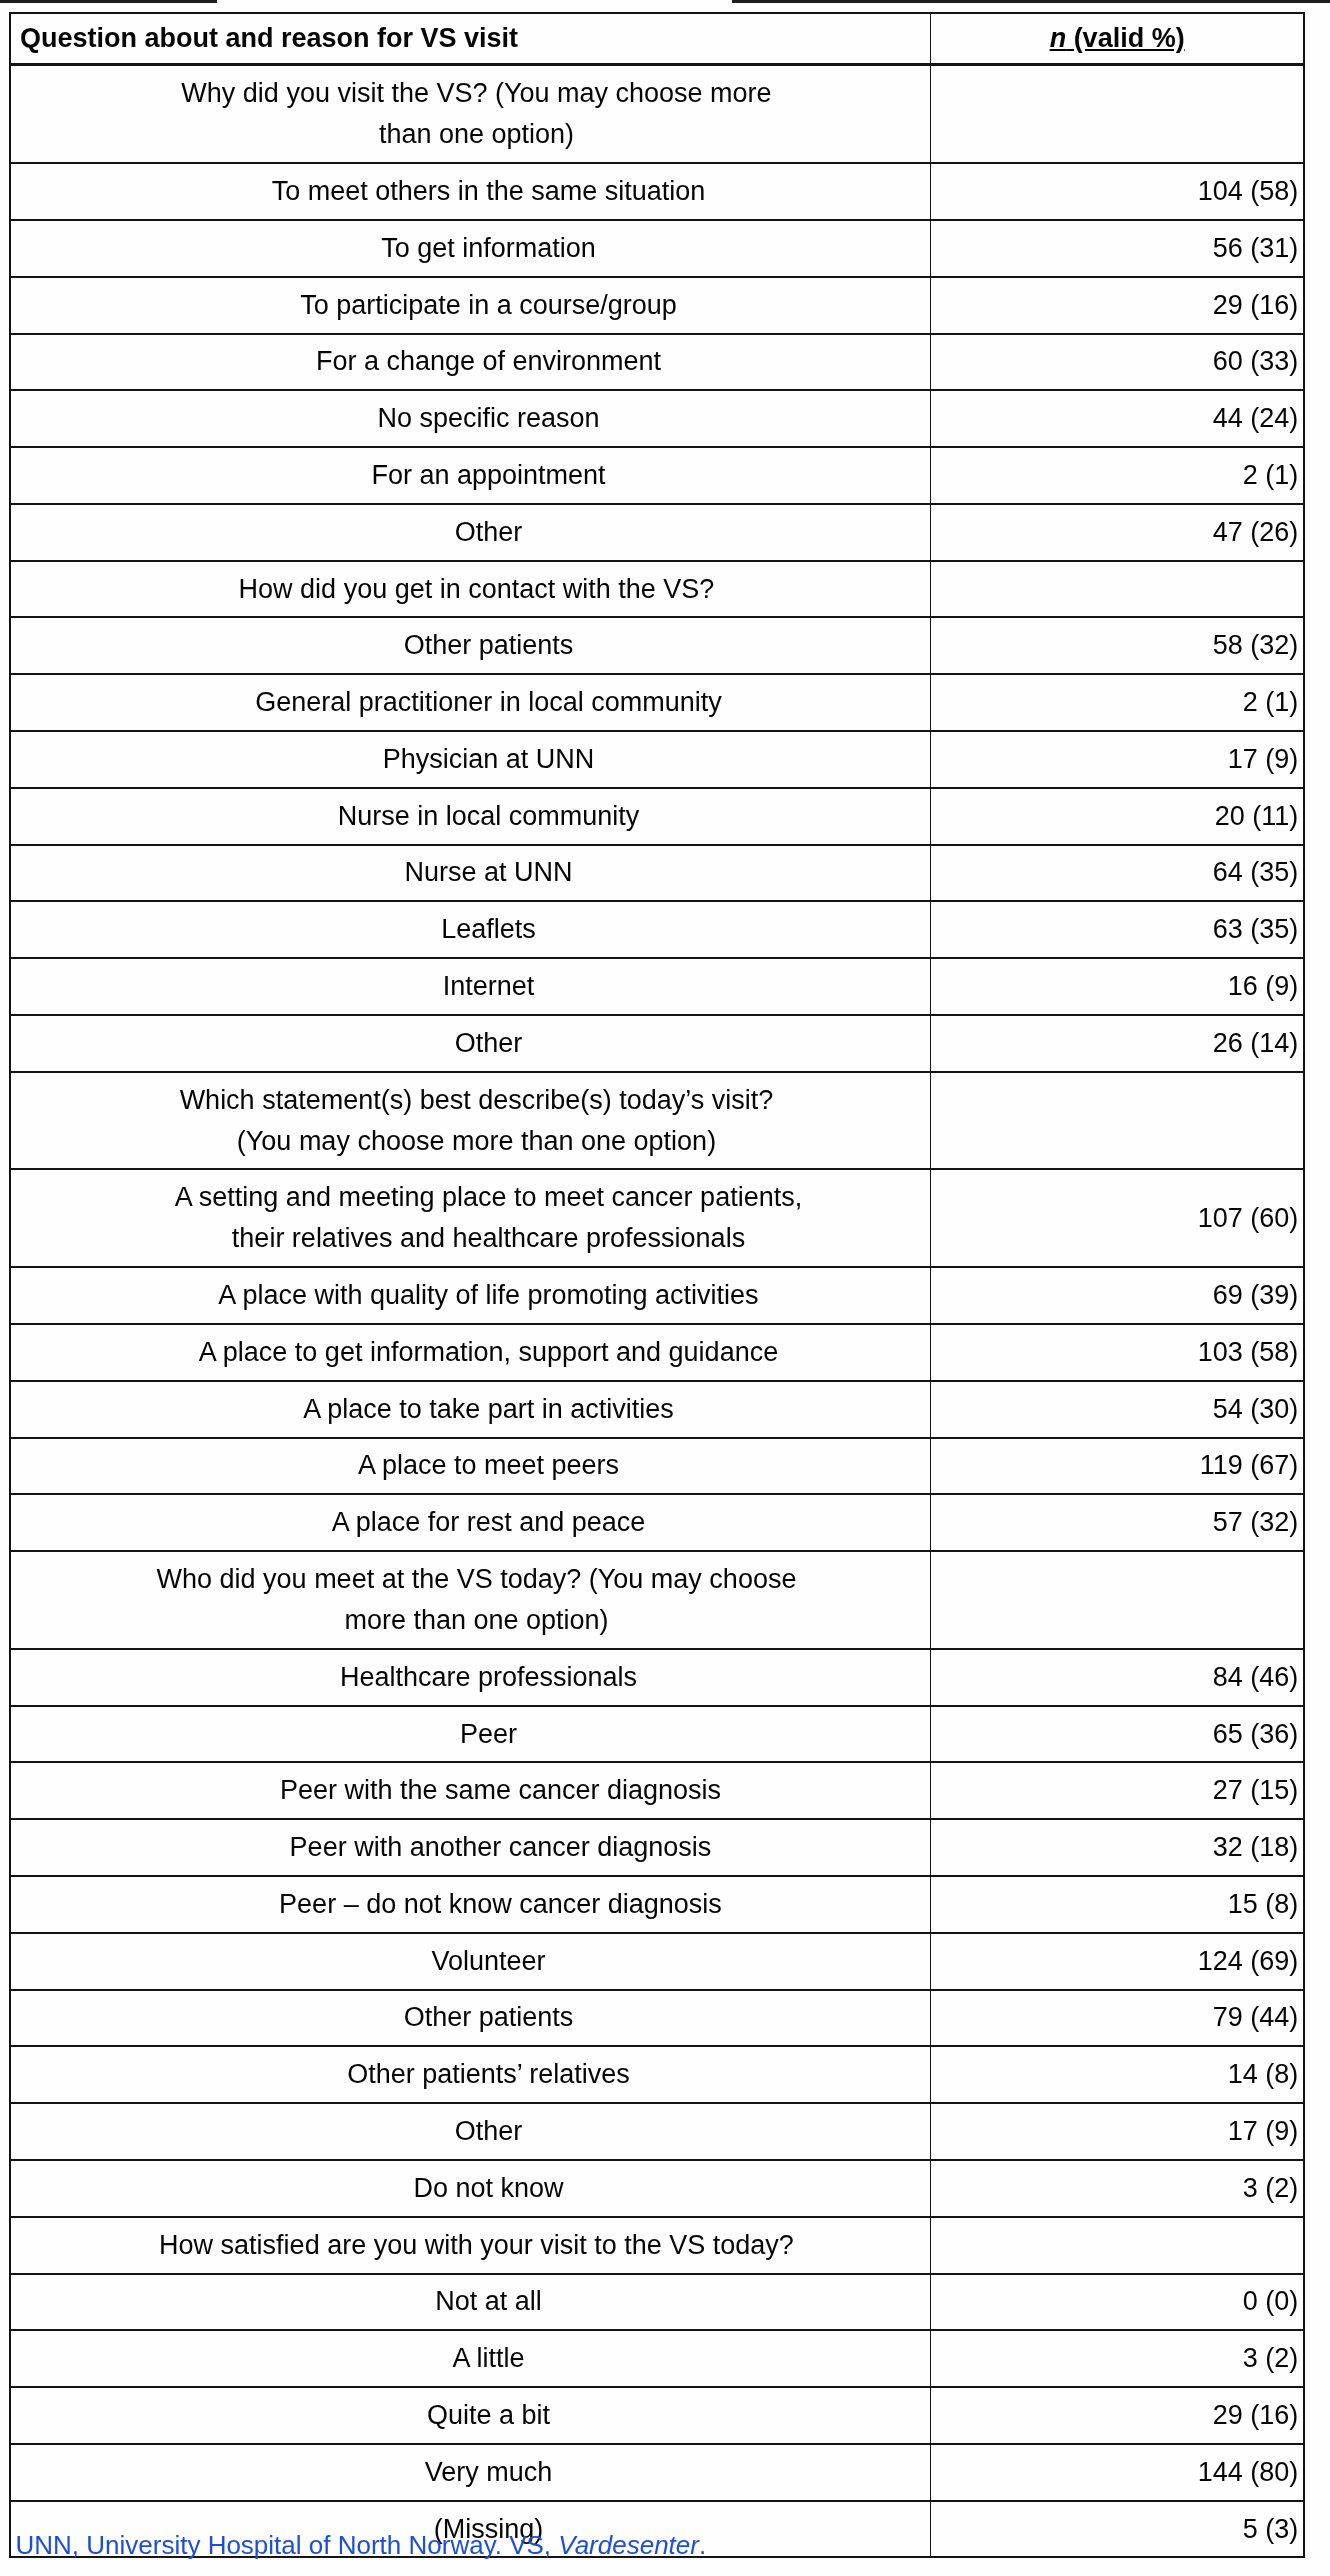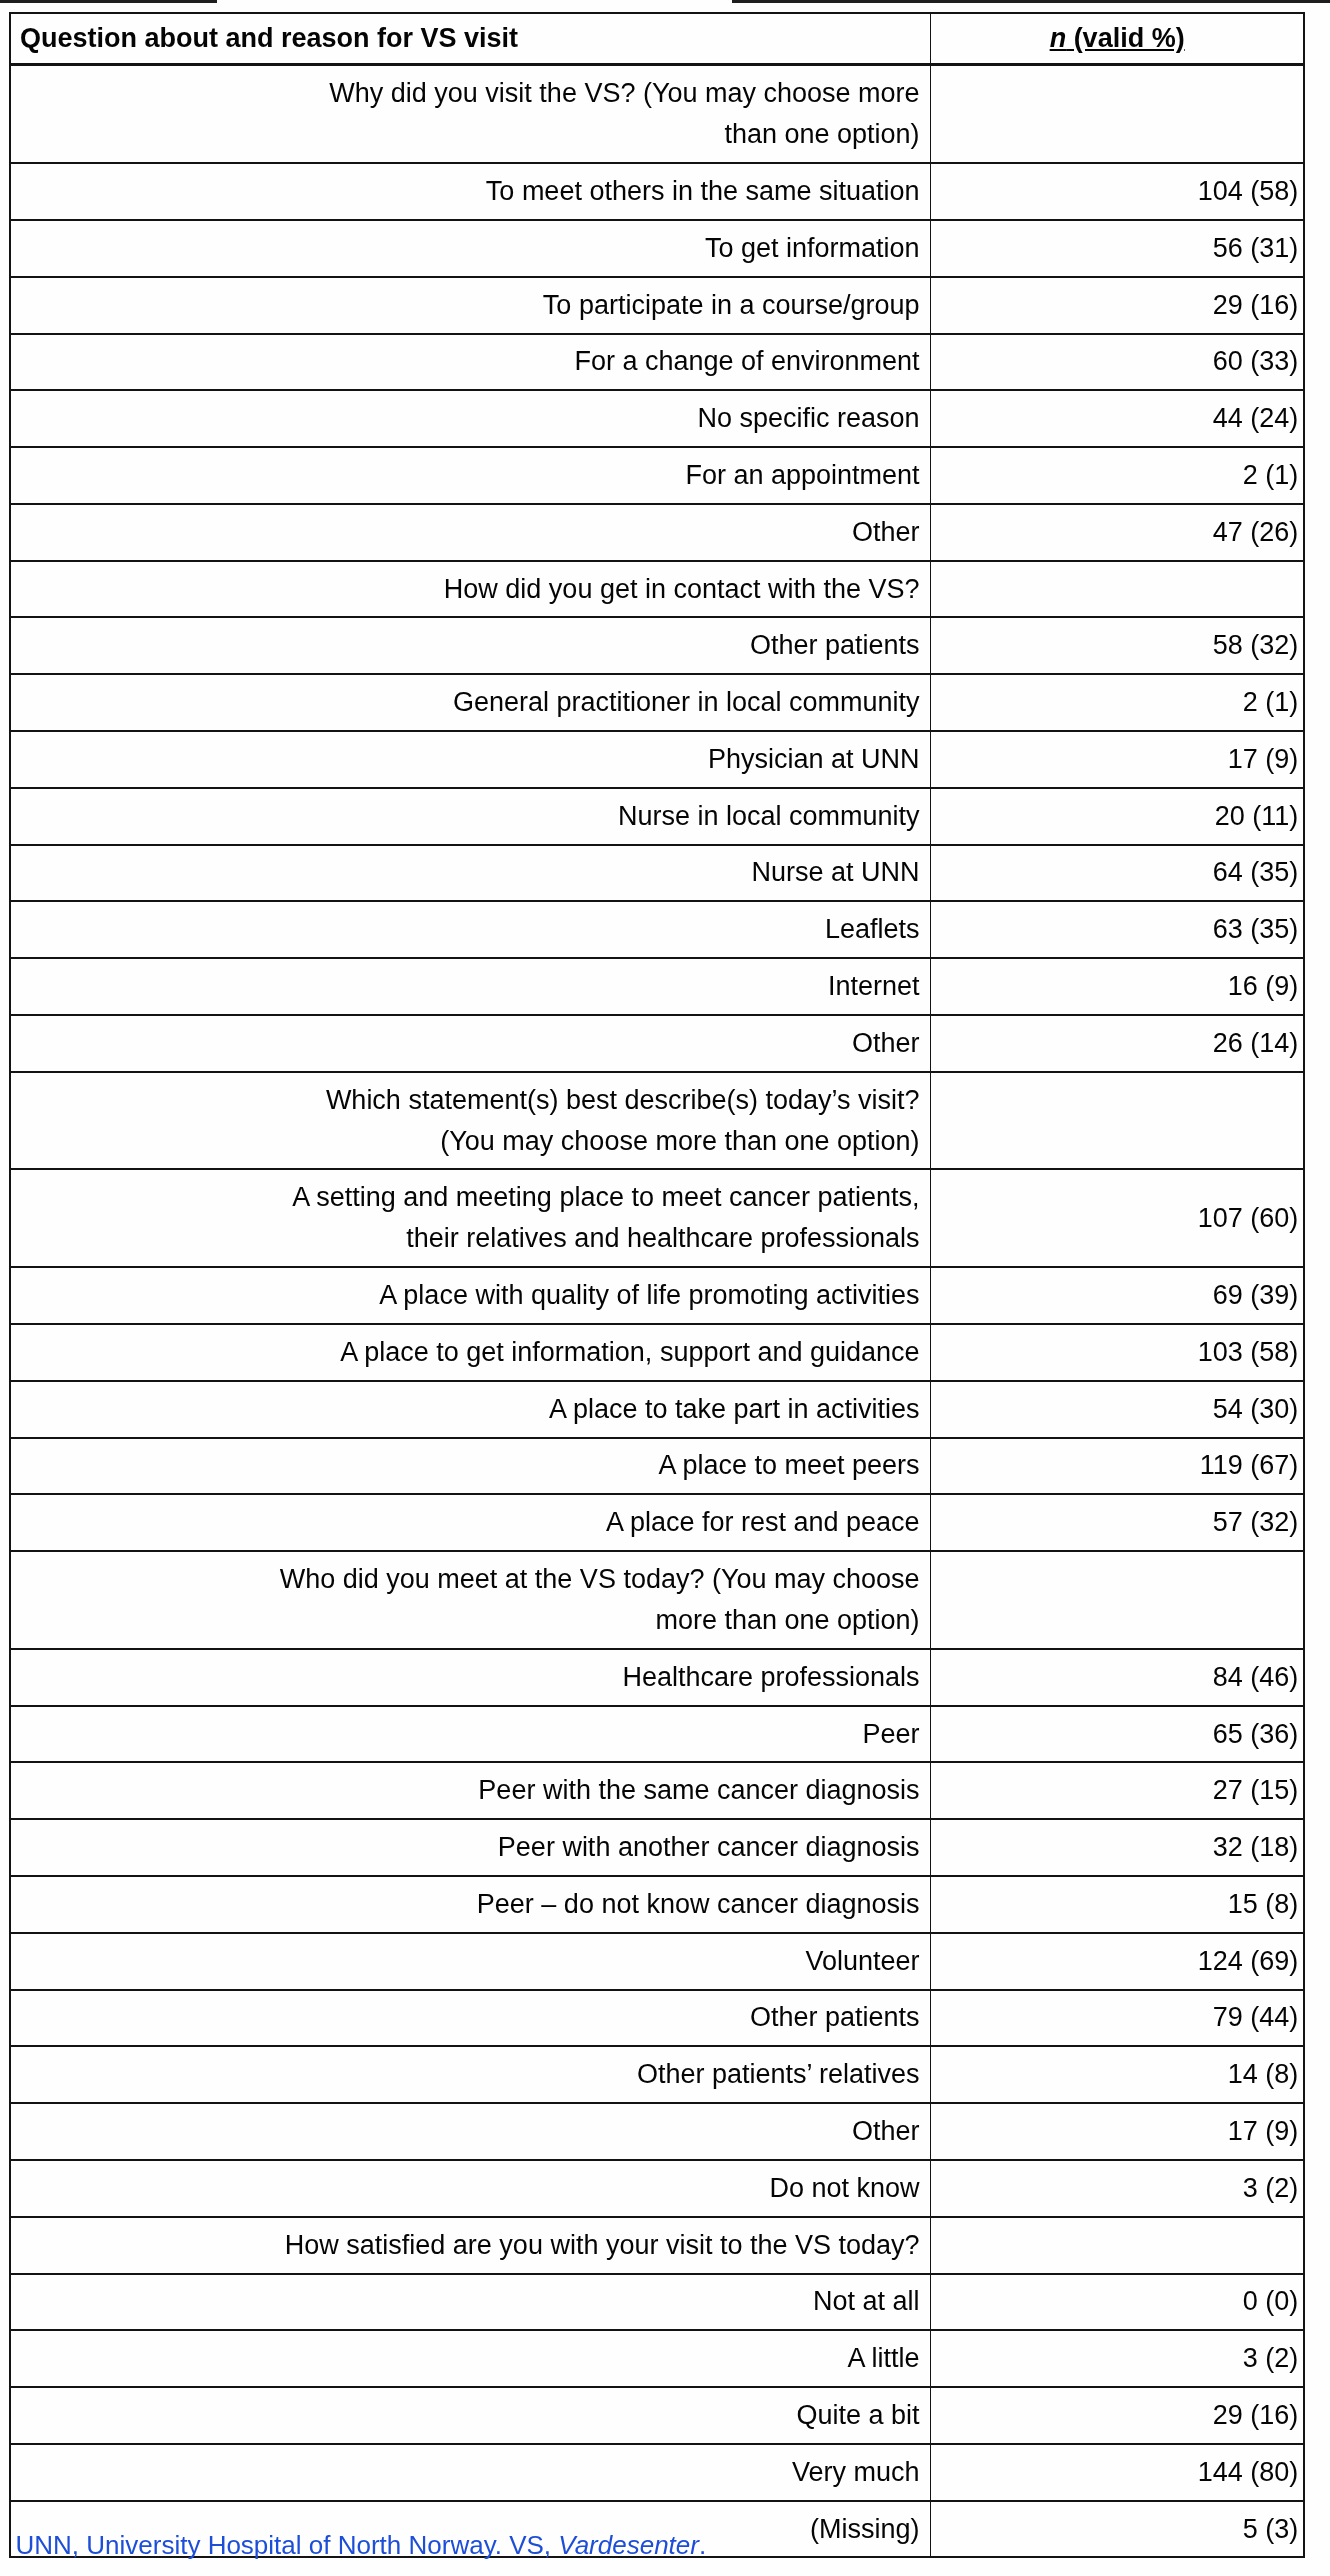--- a/index.html
+++ b/index.html
@@ -56,21 +56,21 @@
     border-bottom: 3.4px solid #131313;
   }
   th.q-head {
     text-align: left;
     padding-left: 21.5px;
   }
   th.v-head { text-align: center; text-decoration: underline; }
   .n-sym { font-style: italic; font-weight: bold; }
 
   td.q {
-    text-align: right;
+    text-align: center;
     padding: 6.9px 10.3px 6.9px 22px;
   }
   td.q.ind0 { padding-left: 22px; }
   td.q.ind1 { padding-left: 46px; }
   td.q.ind2 { padding-left: 70px; margin-top: 18px; }
   td.v {
     text-align: right;
     padding: 6.9px 5.2px;
   }
 

